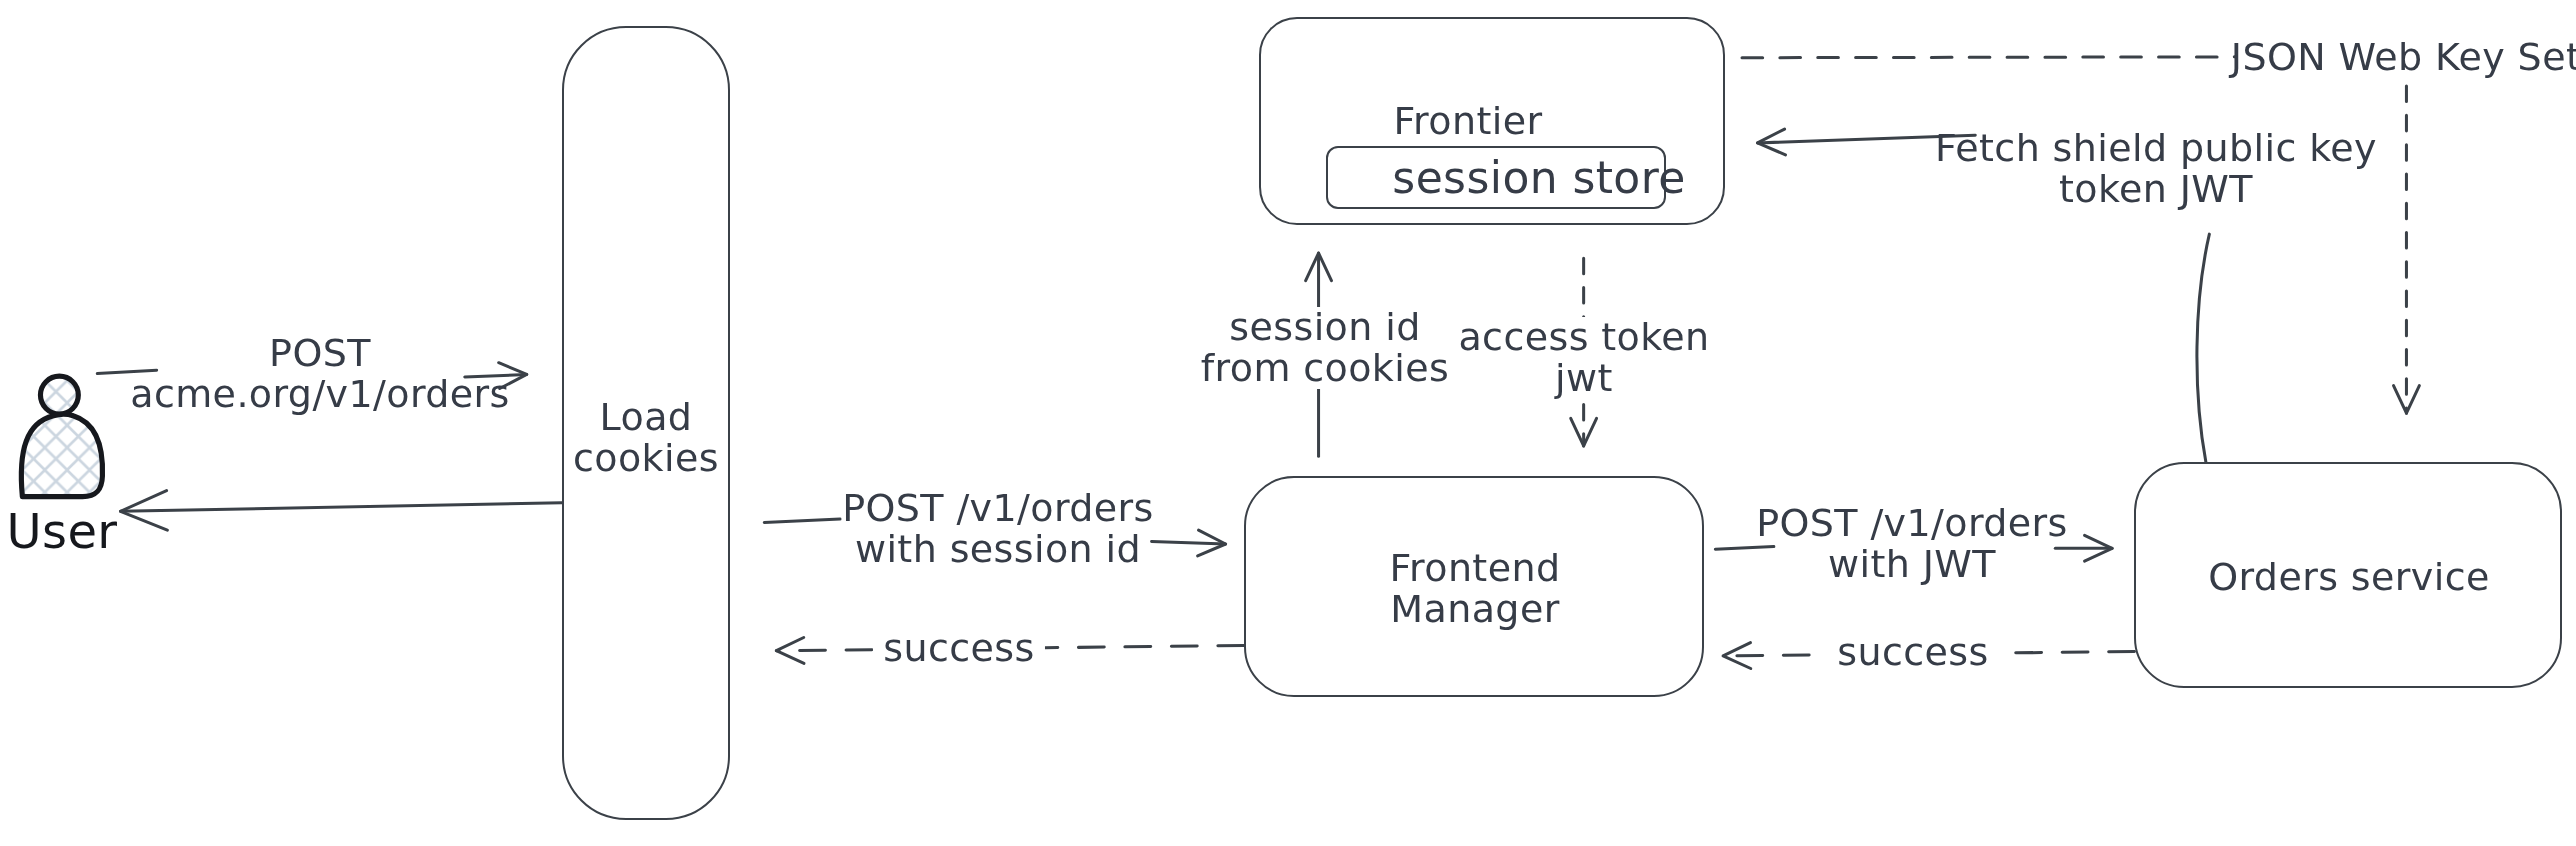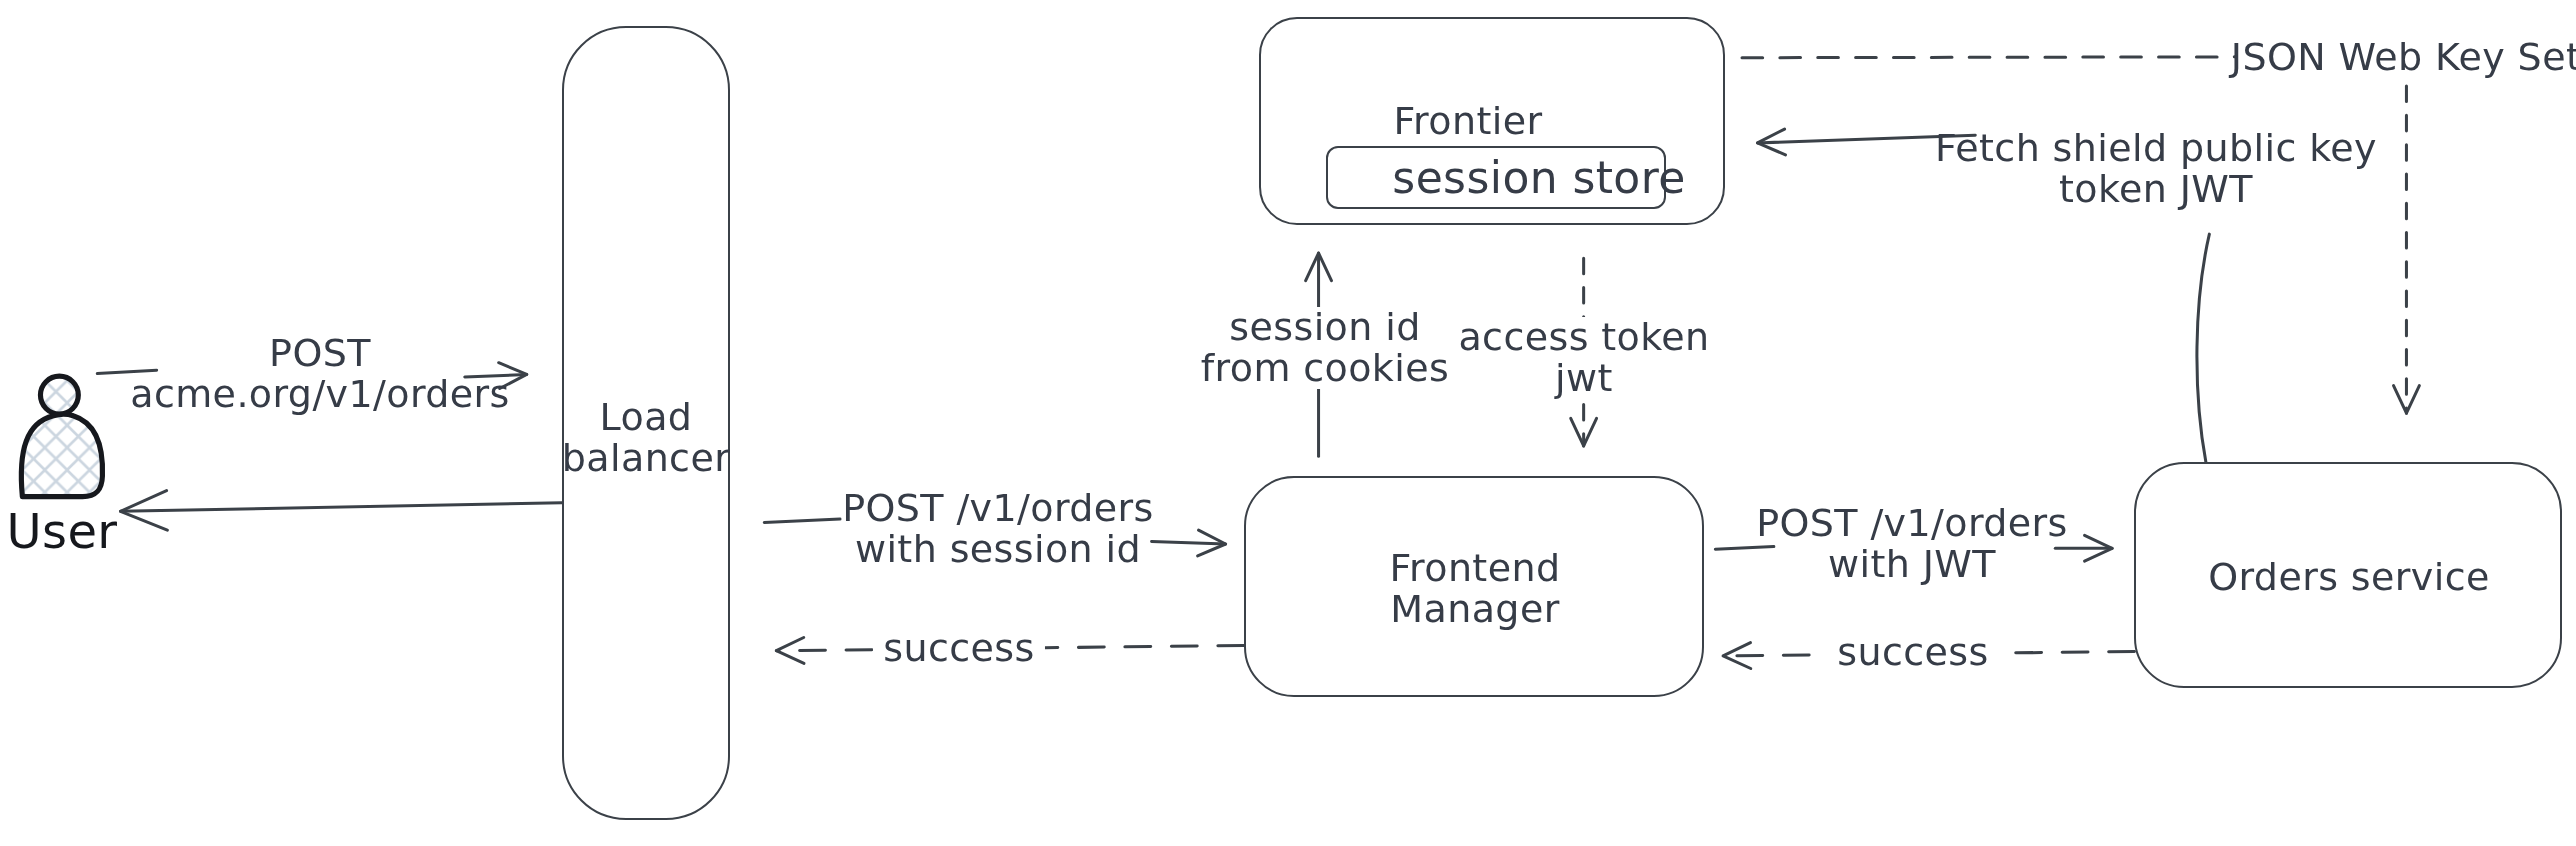--- a/index.html
+++ b/index.html
@@ -92,21 +92,21 @@
   <div class="node node-lb"></div>
   <div class="node node-frontier"></div>
   <div class="node node-session-store"></div>
   <div class="node node-fm"></div>
   <div class="node node-orders"></div>
 
   <div class="lbl" style="left:1468px;top:121px;">Frontier</div>
   <div class="lbl" style="left:1496px;top:177px;font-size:44px;margin-left:43px;">session store</div>
   <div class="lbl" style="left:646px;top:438px;">
     <div>Load</div>
-    <div>balancer</div>
+    <div>cookies</div>
   </div>
   <div class="lbl" style="left:2349px;top:577px;">Orders service</div>
   <div class="lbl" style="left:1475px;top:589px;">
     <div>Frontend</div>
     <div>Manager</div>
   </div>
   <div class="lbl user-lbl" style="left:62px;top:531px;">User</div>
 
   <div class="lbl" style="left:320px;top:374px;">
     <div>POST</div>

